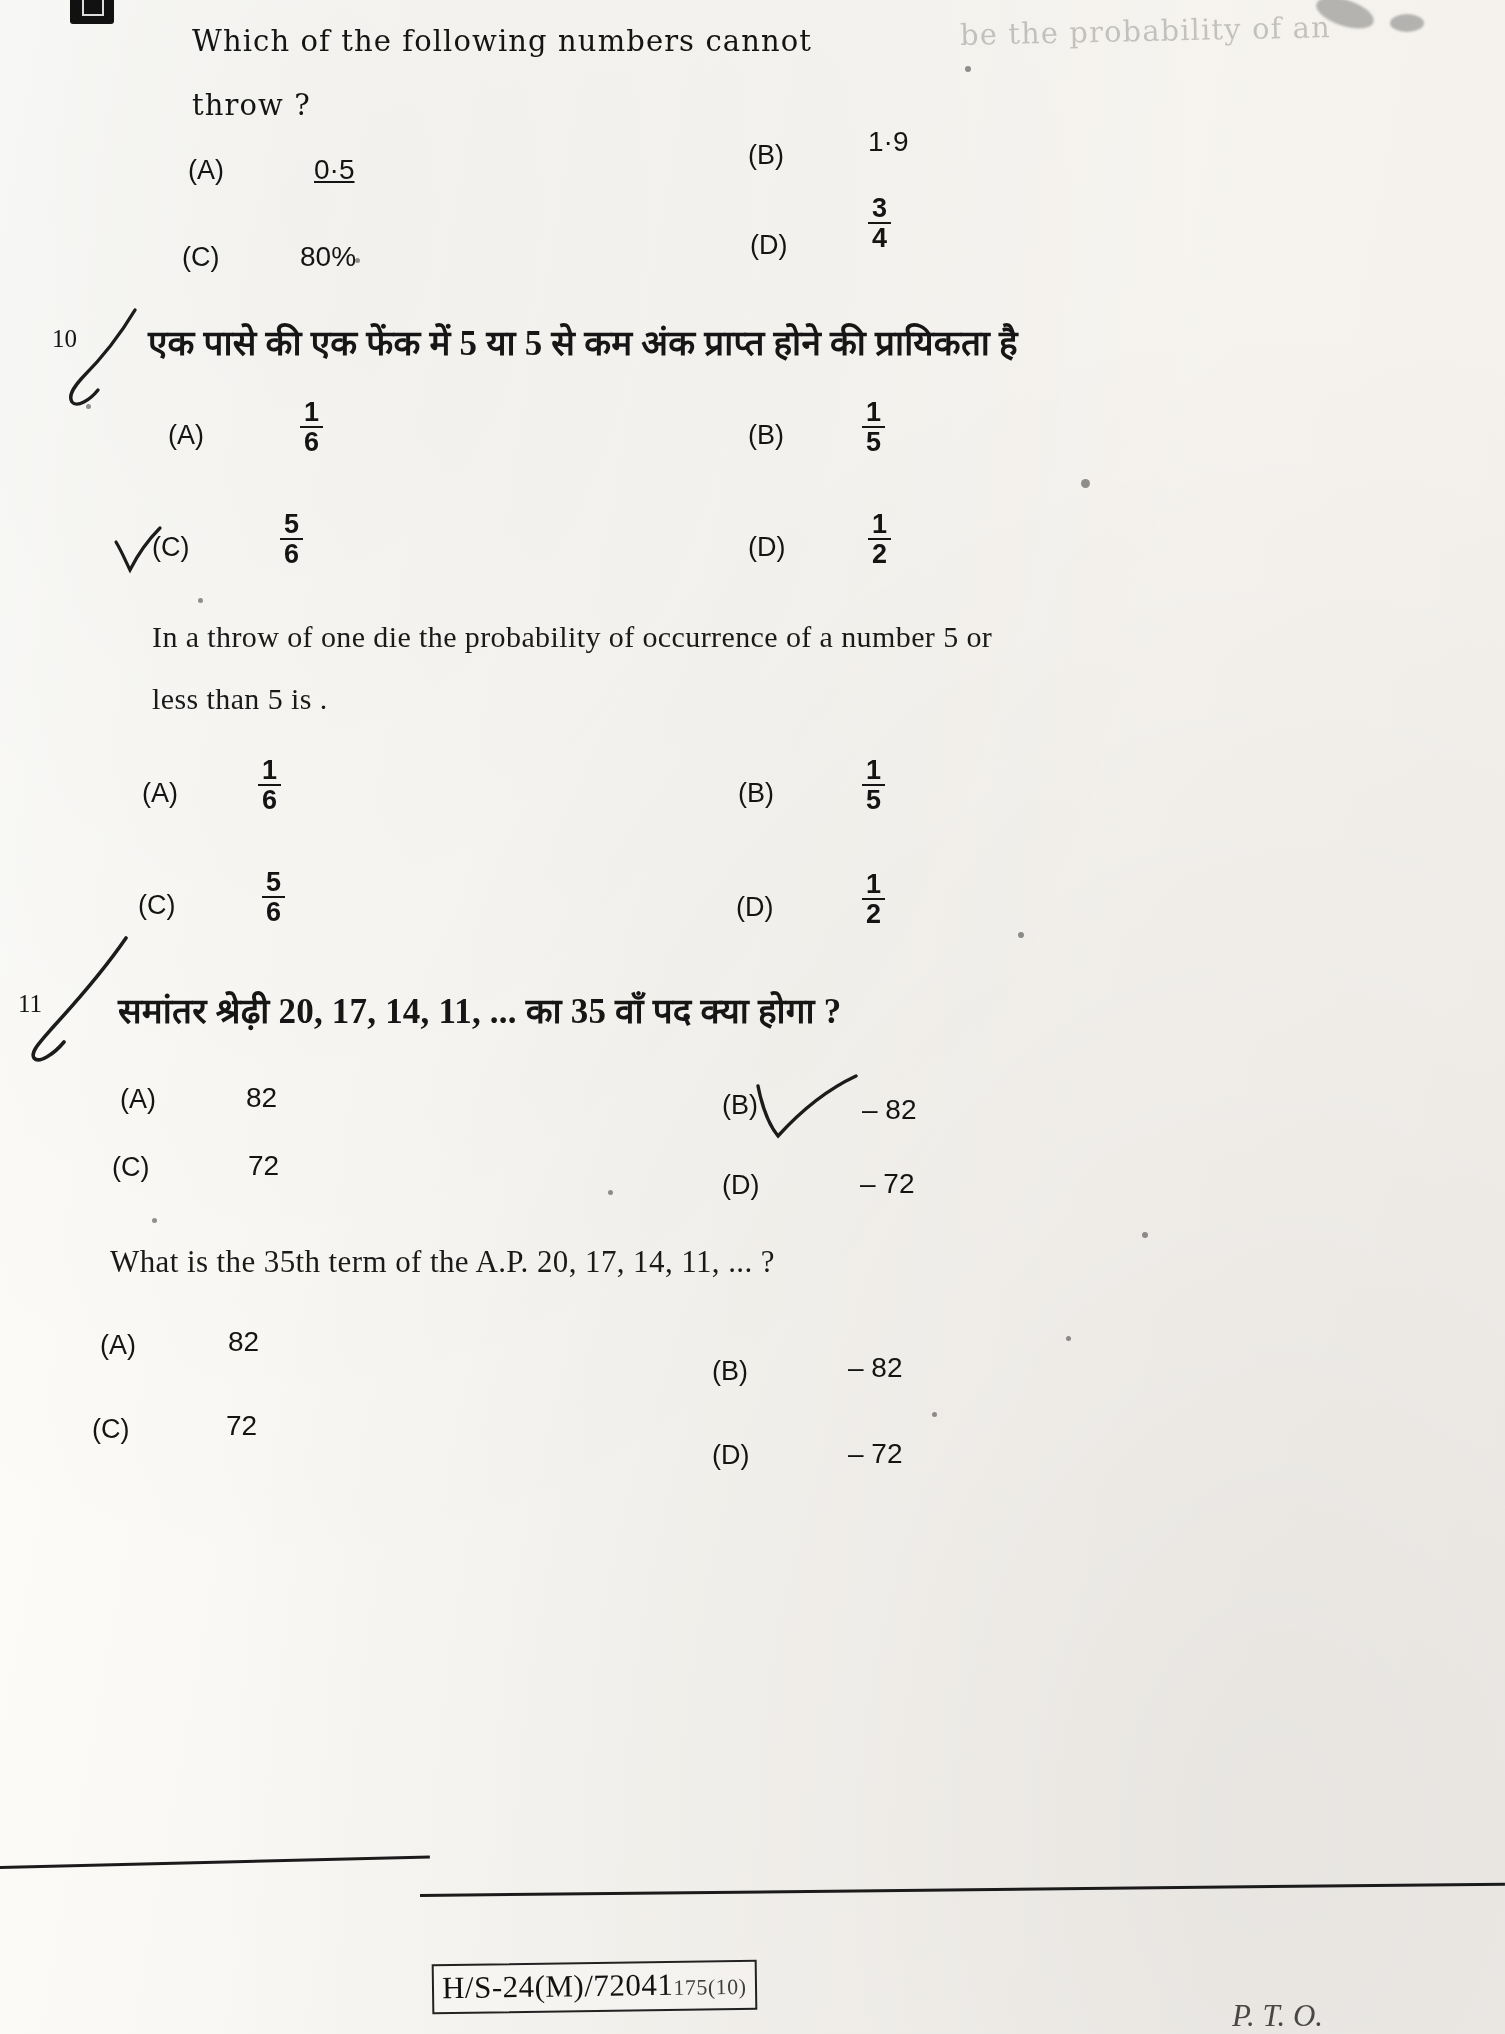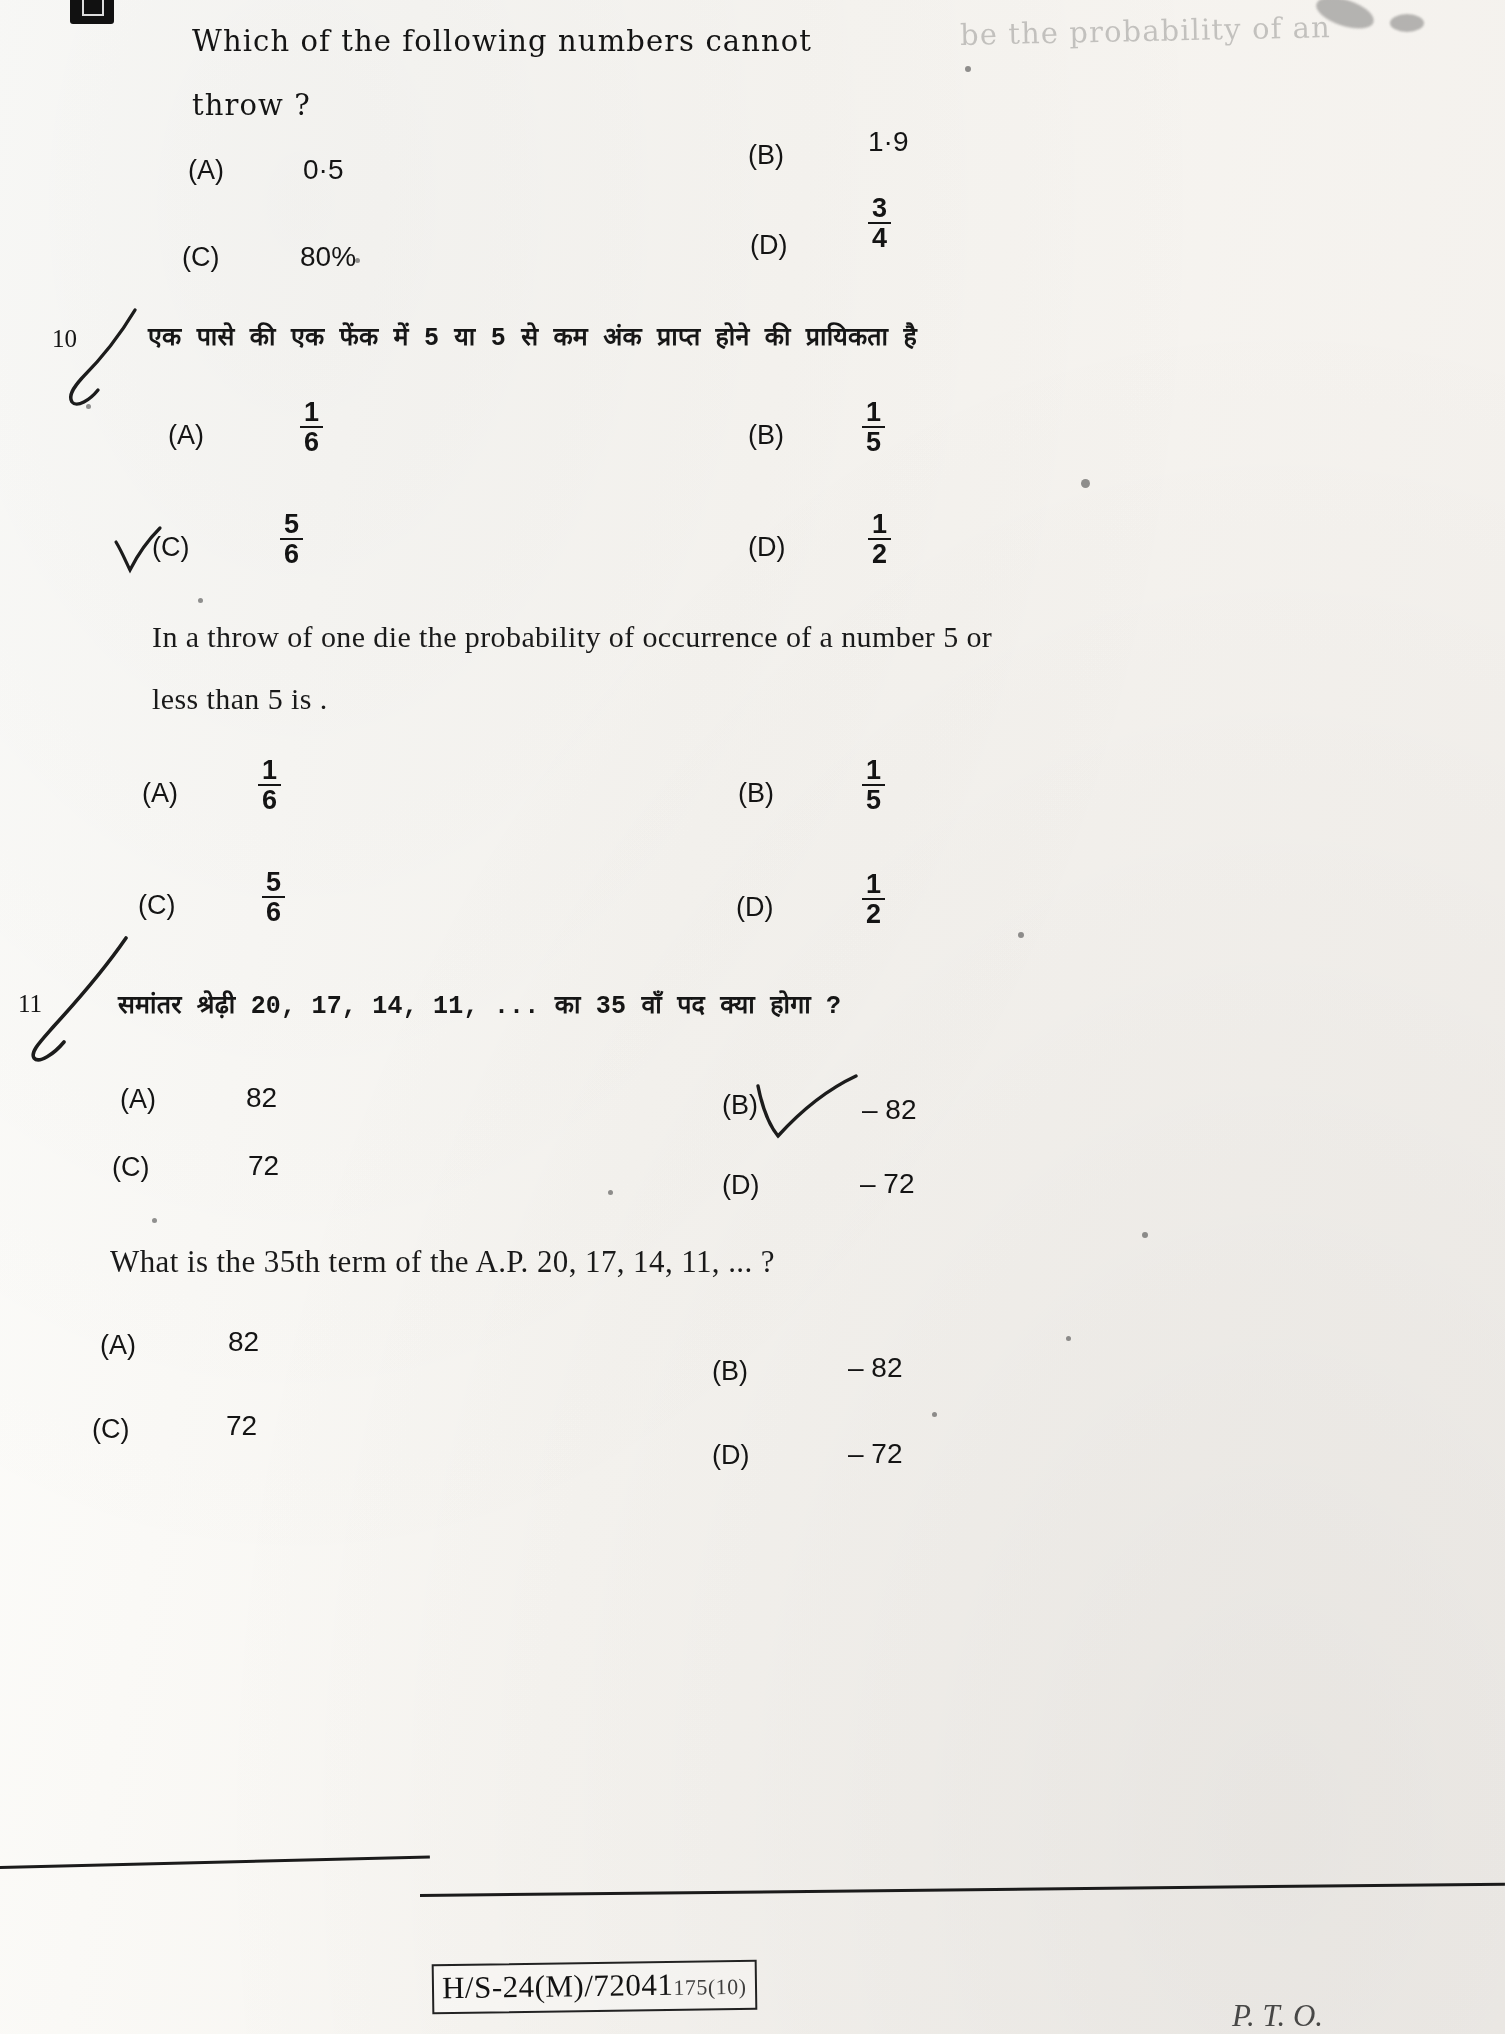--- a/index.html
+++ b/index.html
@@ -64,22 +64,22 @@
     font-size: 30px;
     letter-spacing: .4px;
     color: #1a1a1a;
   }
   .eng-italicish {
     font-family: "DejaVu Serif", serif;
     font-size: 29px;
     letter-spacing: 1.1px;
   }
   .hin {
-    font-family: Liberation Mono, monospace;
-    font-size: 25px;
+    font-family: Liberation Serif, serif;
+    font-size: 35px;
     font-weight: 700;
     color: #161616;
     letter-spacing: .2px;
   }
   .qnum {
     font-family: "Liberation Serif", serif;
     font-size: 25px;
     color: #141414;
   }
 
@@ -153,21 +153,21 @@
 
 <div class="paper">
 
   <div class="corner-tab"></div>
 
   <div class="q-text eng-italicish" style="left:192px; top:24px;">Which  of  the  following  numbers  cannot</div>
   <div class="q-text eng-italicish" style="left:960px; top:14px; opacity:.22; transform:rotate(-1.2deg);">be  the  probability  of  an</div>
   <div class="q-text eng-italicish" style="left:192px; top:88px;">throw ?</div>
 
   <div class="q-text opt-label" style="left:188px; top:155px;">(A)</div>
-  <div class="q-text opt-val" style="left:303px; top:154px;">0·5</div>
+  <div class="q-text opt-val" style="left:314px; top:154px;text-decoration:underline;">0·5</div>
 
   <div class="q-text opt-label" style="left:748px; top:140px;">(B)</div>
   <div class="q-text opt-val" style="left:868px; top:126px;">1·9</div>
 
   <div class="q-text opt-label" style="left:182px; top:242px;">(C)</div>
   <div class="q-text opt-val" style="left:300px; top:241px;">80%</div>
 
   <div class="q-text opt-label" style="left:750px; top:230px;">(D)</div>
   <div class="q-text" style="left:868px; top:198px;">
     <span class="frac">

